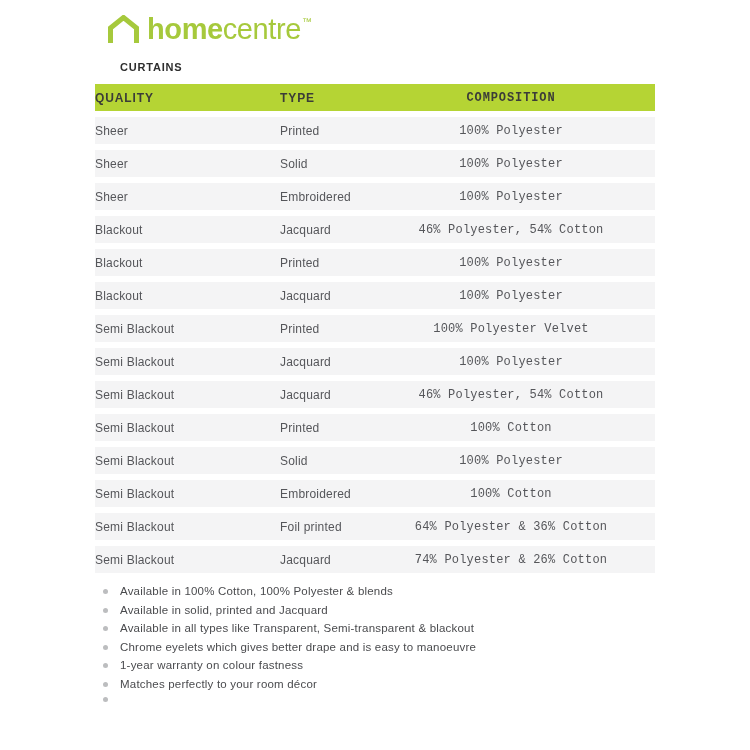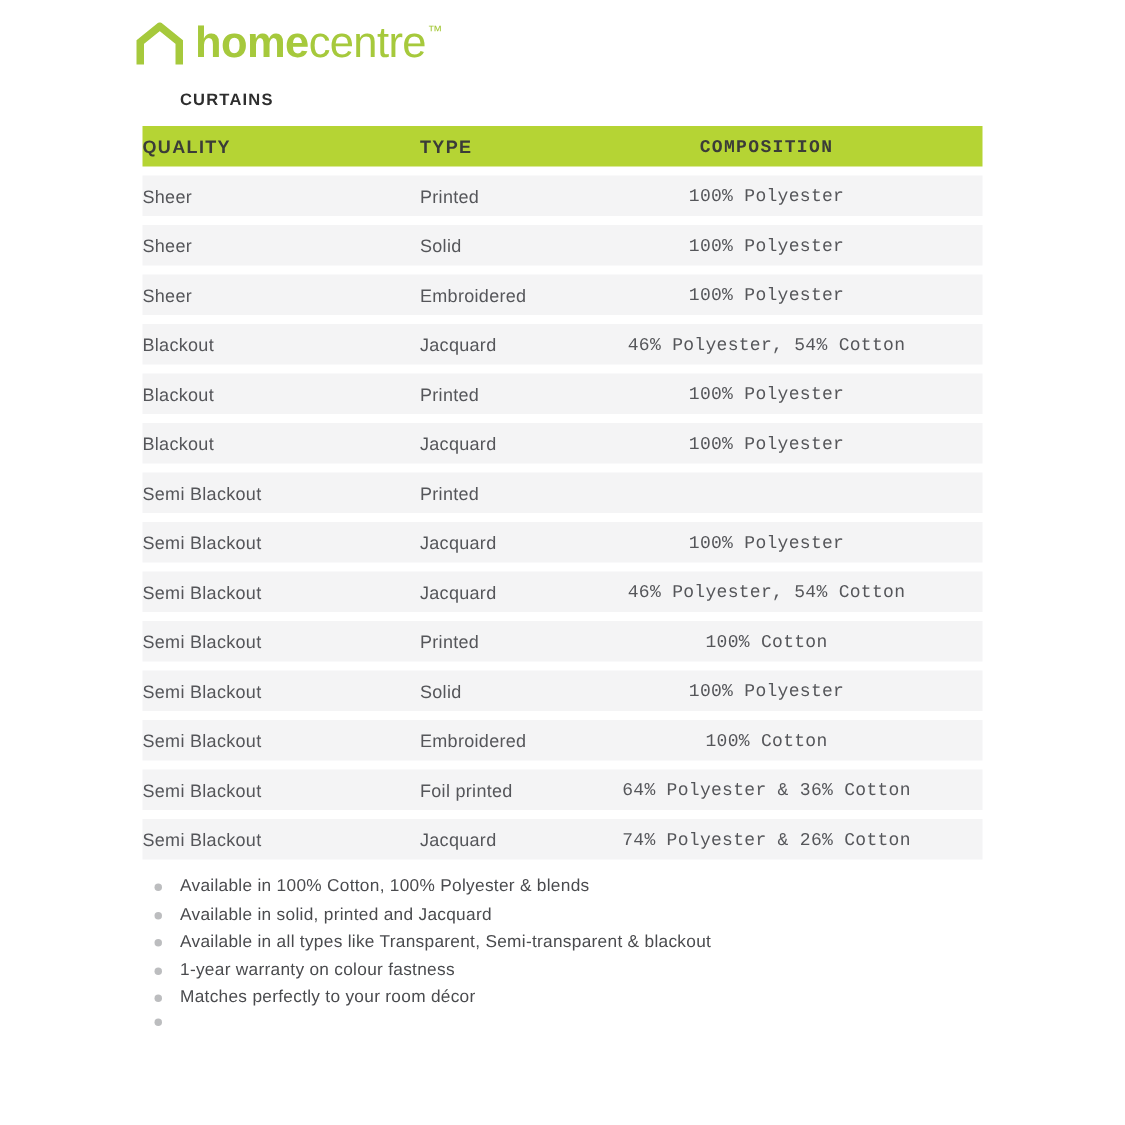--- a/index.html
+++ b/index.html
@@ -1,20 +1,20 @@
 <!DOCTYPE html>
 <html style="--logo-green: #a6c93c; --header-green: #b5d434; --row-bg: #f4f4f5; --header-text: #3b3c38; --body-text: #55565a; --heading-text: #2e2e2e; --bullet-gray: #bcbdbf;"><head>
 <meta charset="utf-8">
 <style>
   * { margin:0; padding:0; box-sizing:border-box; }
   html,body { width:750px; height:750px; background:#ffffff; font-family:"Liberation Sans", sans-serif; }
   body { position:relative; overflow:hidden; }
 
   
-  .logo { position:absolute; left:90px; top:15px; display:flex; align-items:center; }
+  .logo { position:absolute; left:107px; top:15px; display:flex; align-items:center; }
   .logo svg { width:33px; height:29px; margin-right:7px; }
   .logo-text { font-size:29px; line-height:1; letter-spacing:-0.4px; color:var(--logo-green,#a6c93c); display:flex; align-items:flex-start; }
   .logo-home { font-weight:bold; }
   .logo-centre { font-weight:normal; }
   .logo-tm { font-size:10px; margin-top:2px; margin-left:1px; }
 
   
   .page-title { position:absolute; left:120px; top:61px; font-size:11px; font-weight:bold;
                 letter-spacing:0.8px; color:var(--heading-text,#2e2e2e); }
 
@@ -93,20 +93,21 @@
 
     <div class="t-row">
       <div class="c1">Blackout</div>
       <div class="c2">Jacquard</div>
       <div class="c3">100% Polyester</div>
     </div>
 
     <div class="t-row">
       <div class="c1">Semi Blackout</div>
       <div class="c2">Printed</div>
+      <div class="c3">100% Polyester Velvet</div>
     </div>
 
     <div class="t-row">
       <div class="c1">Semi Blackout</div>
       <div class="c2">Jacquard</div>
       <div class="c3">100% Polyester</div>
     </div>
 
     <div class="t-row">
       <div class="c1">Semi Blackout</div>
@@ -157,20 +158,24 @@
       <li>
         <span class="dot"></span>
         <span>Available in solid, printed and Jacquard</span>
       </li>
 
       <li>
         <span class="dot"></span>
         <span>Available in all types like Transparent, Semi-transparent &amp; blackout</span>
       </li>
 
+      <li>
+        <span class="dot"></span>
+        <span>Chrome eyelets which gives better drape and is easy to manoeuvre</span>
+      </li>
 
       <li>
         <span class="dot"></span>
         <span>1-year warranty on colour fastness</span>
       </li>
 
       <li>
         <span class="dot"></span>
         <span>Matches perfectly to your room décor</span>
       </li>

